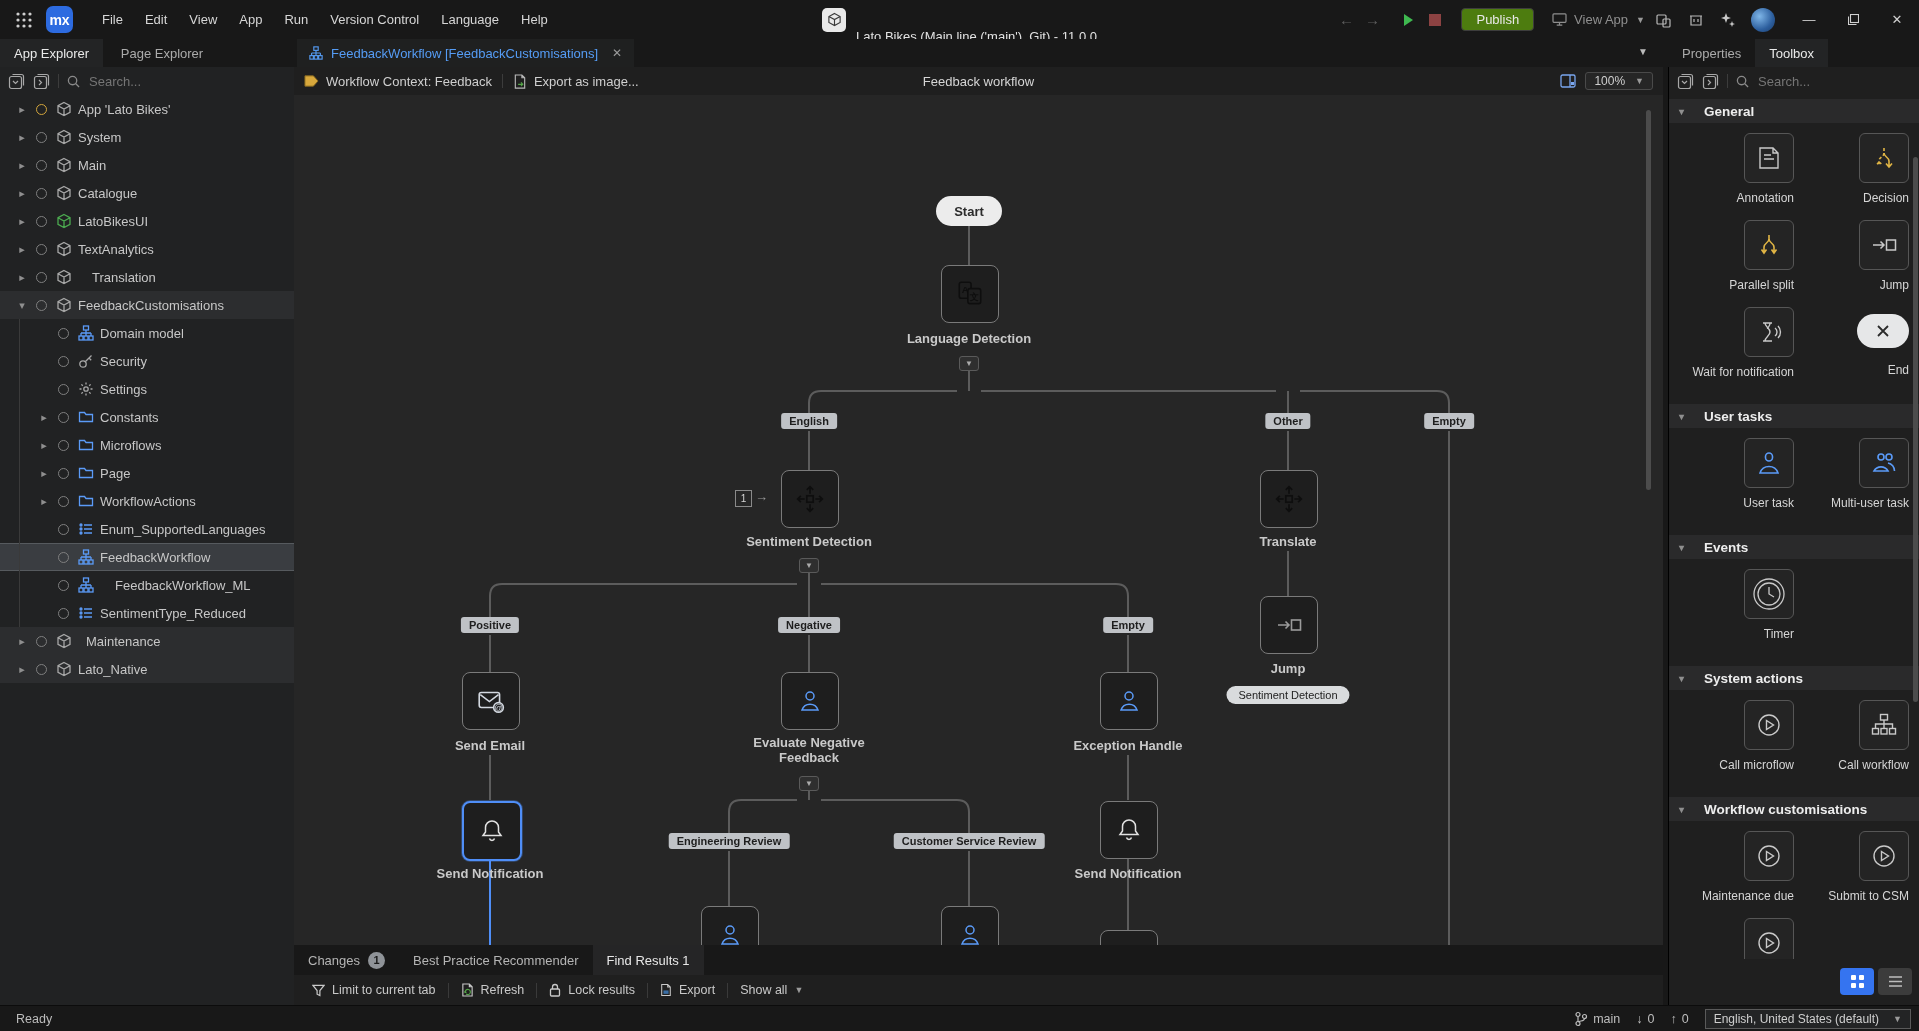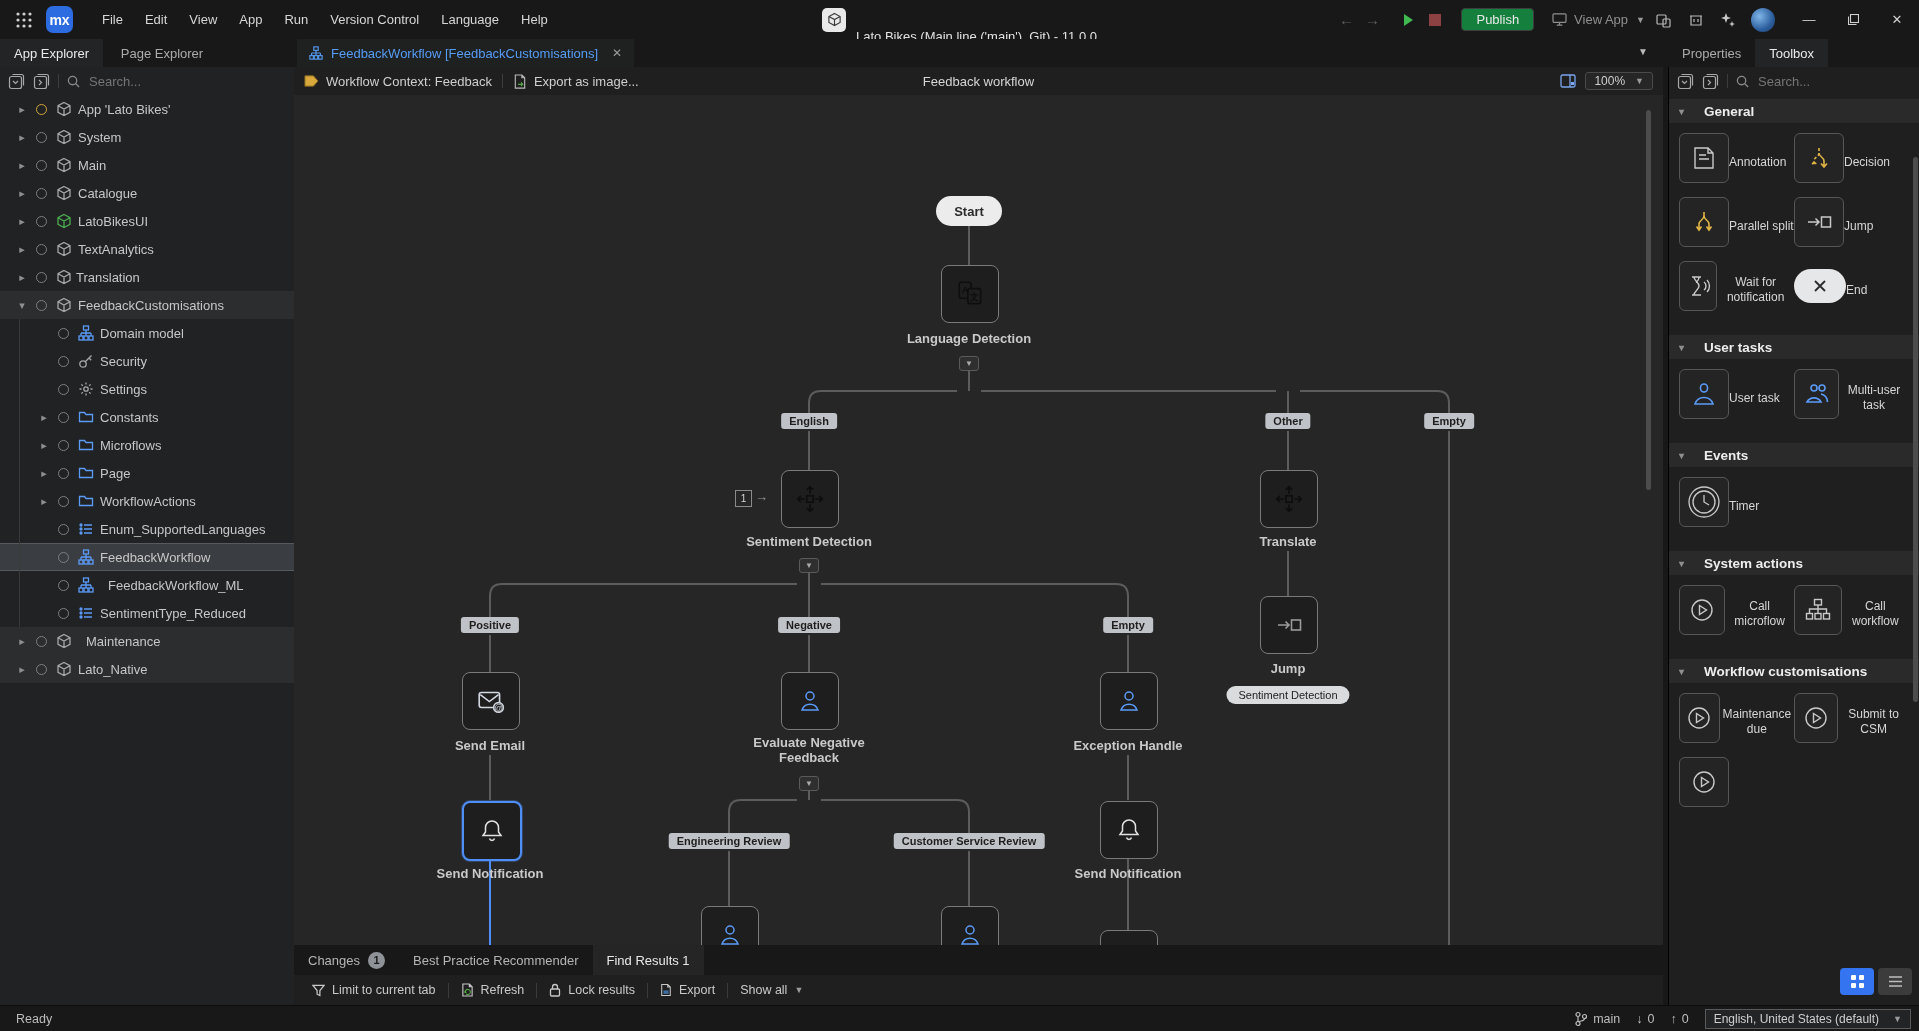--- a/index.html
+++ b/index.html
@@ -16,21 +16,21 @@
           display:flex;align-items:center;justify-content:center;color:#fff;font-weight:bold;font-size:14px;}
   #menus{display:flex;margin-left:18px;}
   .menu-item{padding:4px 11px;color:#d6d6d6;cursor:default;}
   #tb-center{position:absolute;left:0;right:0;top:0;height:39px;display:flex;align-items:center;justify-content:center;gap:10px;pointer-events:none;}
   #tb-cube{width:24px;height:24px;background:#e9e9e9;border-radius:5px;display:flex;align-items:center;justify-content:center;}
   #tb-title{color:#e2e2e2;font-size:13px;margin-top:34px;}
   #tb-right{position:absolute;right:0;top:0;height:39px;display:flex;align-items:center;}
   .nav-arrow{width:26px;height:26px;display:flex;align-items:center;justify-content:center;color:#5f5f5f;font-size:15px;}
   #run-play{width:26px;height:26px;margin-left:10px;display:flex;align-items:center;justify-content:center;}
   #run-stop{width:12px;height:12px;background:#8c4242;margin:0 10px 0 8px;}
-  #publish-btn{background:#15803d;border:1px solid #3d3d3d;border-radius:4px;color:#e8e8e8;
+  #publish-btn{background:#4d7c0f;border:1px solid #3d3d3d;border-radius:4px;color:#e8e8e8;
                padding:3px 14px;margin:0 10px;font-size:13px;}
   #viewapp{display:flex;align-items:center;gap:7px;color:#8f8f8f;padding:3px 8px;}
   .caret{font-size:9px;color:#9a9a9a;}
   .tb-icon{width:26px;height:26px;display:flex;align-items:center;justify-content:center;margin-left:6px;}
   #avatar{width:24px;height:24px;border-radius:50%;margin:0 12px 0 10px;
           background:radial-gradient(circle at 35% 35%,#7fb6e8,#2d5f9e 60%,#1b3a66);}
   .winbtn{width:44px;height:39px;display:flex;align-items:center;justify-content:center;color:#cfcfcf;font-size:13px;}
 
   
   #tabrow{left:0;top:39px;width:1919px;height:28px;background:#181818;border-bottom:1px solid #0c0c0c;}
@@ -90,21 +90,21 @@
               font-size:10px;display:flex;align-items:center;justify-content:center;background:#262626;}
   .wf-ann-arrow{position:absolute;color:#9a9a9a;font-size:13px;}
   .scroll-thumb{position:absolute;background:#4c4c4c;border-radius:3px;}
 
   
   #rightpanel{left:1668px;top:67px;width:251px;height:938px;background:#1f1f1f;border-left:1px solid #000;}
   #toolbox-scroll{position:absolute;top:28px;left:0;right:0;bottom:46px;overflow:hidden;}
   .tb-section-header{height:24px;background:#2a2a2b;display:flex;align-items:center;gap:9px;
                      padding:0 10px;color:#ededed;font-weight:bold;font-size:13.5px;margin-top:4px;}
   .tb-items{display:flex;flex-wrap:wrap;padding:10px 6px 6px 10px;}
-  .tb-item{width:115px;display:flex;flex-direction:row;align-items:center;margin-bottom:14px;}
+  .tb-item{width:115px;display:flex;flex-direction:column;align-items:flex-end;margin-bottom:14px;}
   .tb-tile{width:48px;height:48px;background:#242424;border:1px solid #565656;border-radius:6px;
            display:flex;align-items:center;justify-content:center;}
   .tb-tile.pill{width:52px;height:34px;background:#e6e7e8;border:none;border-radius:17px;margin:7px 0;}
   .tb-item-label{margin-top:8px;color:#d6d6d6;font-size:12px;text-align:center;line-height:15px;max-width:110px;}
   #view-toggles{position:absolute;right:8px;bottom:10px;display:flex;gap:4px;}
   .vt-btn{width:34px;height:27px;border-radius:4px;display:flex;align-items:center;justify-content:center;}
   .vt-btn.active{background:#3574f0;}
   .vt-btn.inactive{background:#3c3c3c;}
 
   
@@ -349,21 +349,21 @@
         <span style="width:14px;display:inline-block"></span>
         <span class="tw chev">▸</span>
         <span class="tw" style="width:22px">
           <span class="ring "></span>
         </span>
         <span class="tw" style="width:24px">
           <svg width="16" height="16" viewBox="0 0 16 16" fill="none" stroke="#a8a8a8" stroke-width="1.3">
             <path d="M8 1.5 L14 4.7 V11.3 L8 14.5 L2 11.3 V4.7 Z M2 4.7 L8 8 L14 4.7 M8 8 V14.5"></path>
           </svg>
         </span>
-        <span style="margin-left:0">Translation</span>
+        <span style="margin-left:16px">Translation</span>
       </div>
       <div class="tree-row tinted">
         <span style="width:14px;display:inline-block"></span>
         <span class="tw chev">▾</span>
         <span class="tw" style="width:22px">
           <span class="ring "></span>
         </span>
         <span class="tw" style="width:24px">
           <svg width="16" height="16" viewBox="0 0 16 16" fill="none" stroke="#a8a8a8" stroke-width="1.3">
             <path d="M8 1.5 L14 4.7 V11.3 L8 14.5 L2 11.3 V4.7 Z M2 4.7 L8 8 L14 4.7 M8 8 V14.5"></path>
@@ -509,21 +509,21 @@
         </span>
         <span class="tw" style="width:24px">
           <svg width="16" height="16" viewBox="0 0 16 16" fill="none" stroke="#5b9bf8" stroke-width="1.3">
             <rect x="5.5" y="1" width="5" height="4"></rect>
             <path d="M8 5 v3 M3 8 h10 M3 8 v3 M8 8 v3 M13 8 v3"></path>
             <rect x="1" y="11" width="4" height="4"></rect>
             <rect x="6" y="11" width="4" height="4"></rect>
             <rect x="11" y="11" width="4" height="4"></rect>
           </svg>
         </span>
-        <span style="margin-left:10px">FeedbackWorkflow_ML</span>
+        <span style="margin-left:17px">FeedbackWorkflow_ML</span>
       </div>
       <div class="tree-row">
         <span style="width:36px;display:inline-block"></span>
         <span class="tw chev"></span>
         <span class="tw" style="width:22px">
           <span class="ring "></span>
         </span>
         <span class="tw" style="width:24px">
           <svg width="16" height="16" viewBox="0 0 16 16" fill="none" stroke="#5b9bf8" stroke-width="1.3">
             <circle cx="3" cy="4" r="1" fill="#5b9bf8"></circle>

